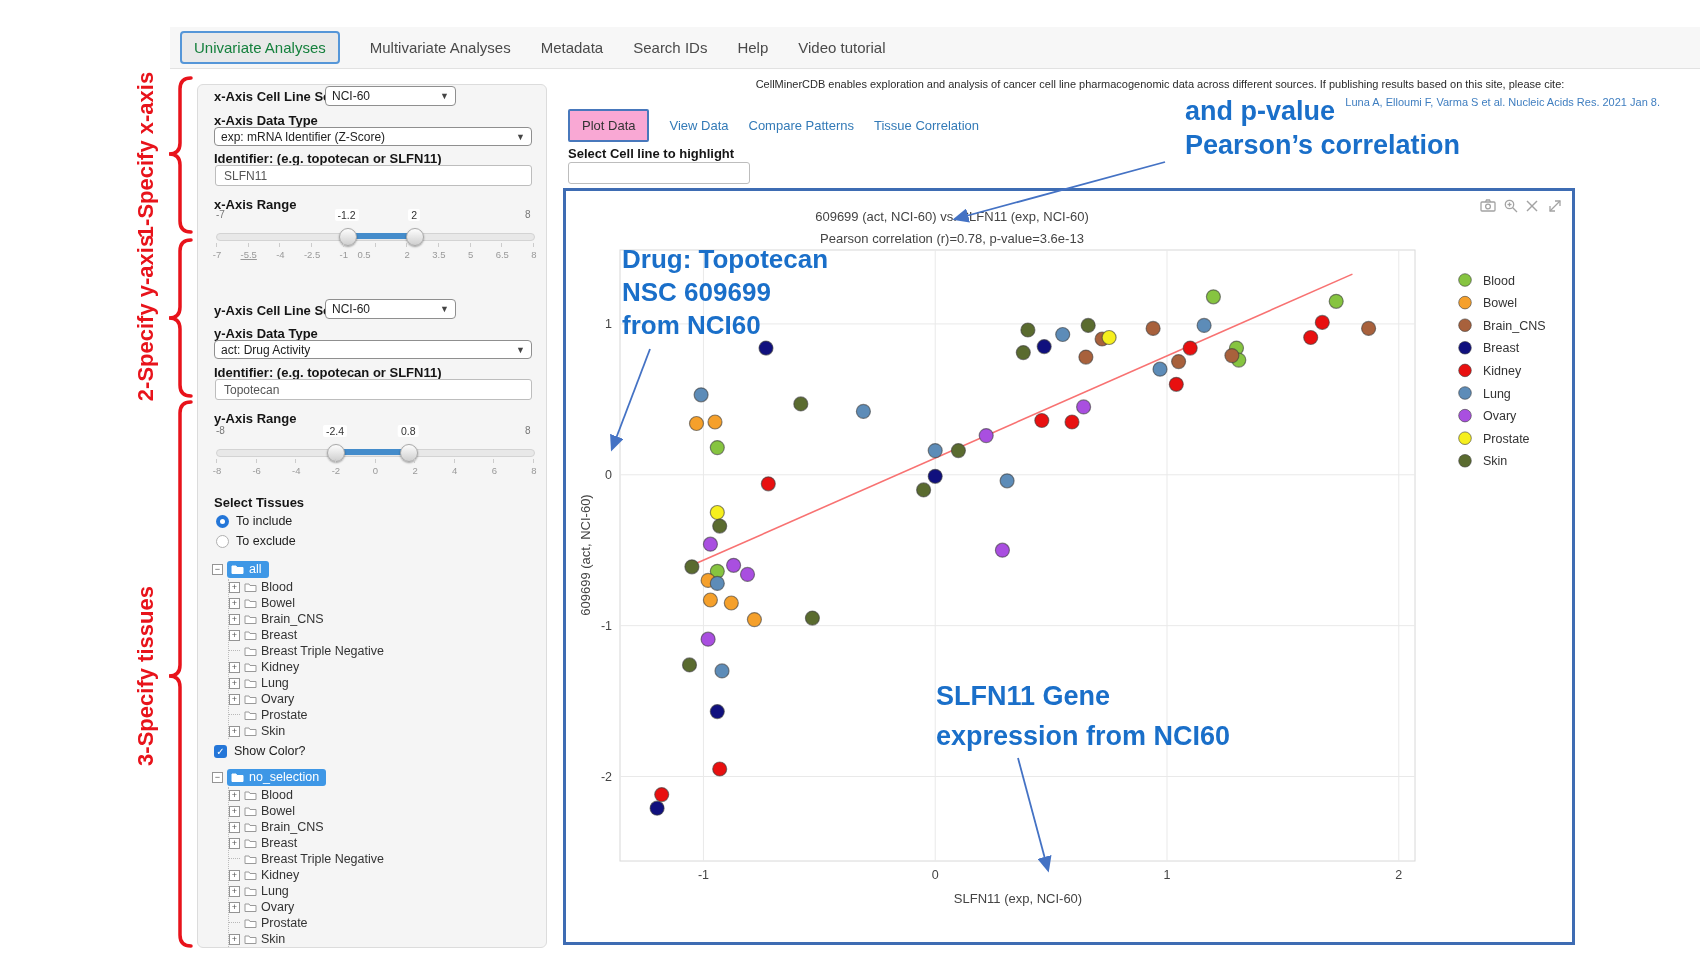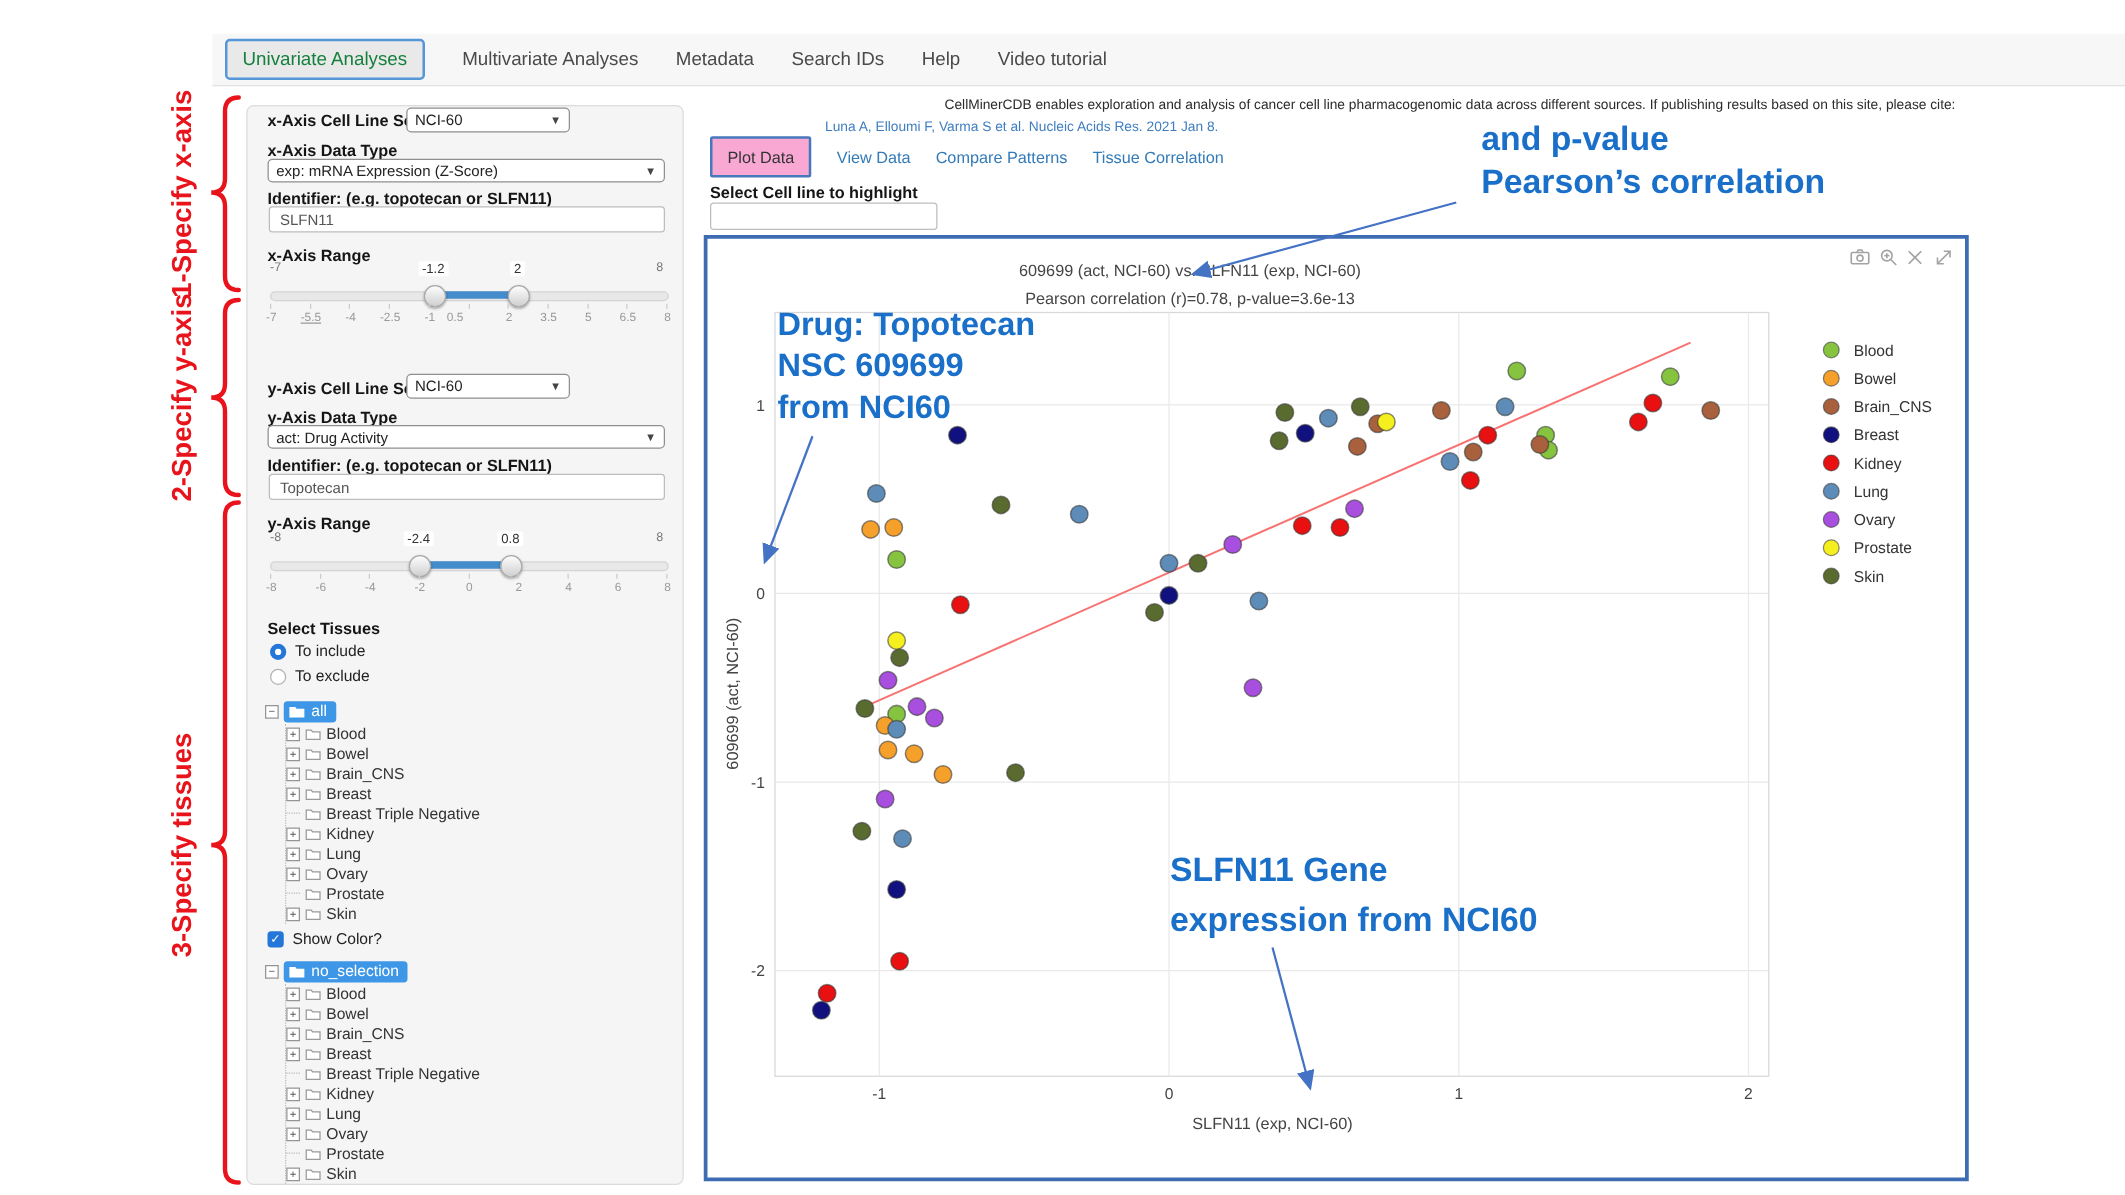--- a/index.html
+++ b/index.html
@@ -41,21 +41,21 @@
   .root-sel{background:#3e97e6;color:#fff;border-radius:3px;padding:1px 7px 2px 4px;display:flex;
             align-items:center;gap:5px;font-size:12.5px;cursor:pointer;}
   .expander{width:11px;height:11px;border:1px solid #949494;background:#fff;font-size:9px;line-height:9px;
             text-align:center;color:#555;box-sizing:border-box;flex:none;cursor:pointer;}
   .stub{width:11px;height:1px;border-top:1px dotted #b8b8b8;flex:none;}
   .children{position:absolute;border-left:1px dotted #bcbcbc;}
   .tree-row{display:flex;align-items:center;height:16px;gap:4px;font-size:12.5px;color:#333;cursor:pointer;}
 
   
   .cite1{position:absolute;left:660px;top:78px;width:1000px;text-align:center;font-size:11px;color:#2b2b2b;}
-  .cite2{position:absolute;left:660px;top:96px;width:1000px;text-align:left;font-size:11px;color:#3f7ec0;cursor:pointer;}
+  .cite2{position:absolute;left:660px;top:96px;width:1000px;text-align:right;font-size:11px;color:#3f7ec0;cursor:pointer;}
   .main-tabs{position:absolute;left:568px;top:108px;display:flex;align-items:center;gap:20px;height:34px;}
   .m-tab{font-size:13px;color:#337ab7;cursor:pointer;white-space:nowrap;}
   .m-tab.active{color:#333;border:2px solid #4878bc;border-radius:2px;padding:7px 12px;background:#f9a8d4;}
   .hl-lbl{position:absolute;left:568px;top:146px;font-weight:bold;font-size:13px;color:#151515;}
   .hl-inp{position:absolute;left:568px;top:162px;width:182px;height:22px;}
   .container{position:absolute;left:563px;top:188px;width:1012px;height:757px;border:3px solid #3e6cb3;
              box-sizing:border-box;background:#fff;}
   .plot-svg{position:absolute;left:0;top:0;}
 
   
@@ -80,21 +80,21 @@
     </div>
 
   <div class="sidebar" id="sidebar">
     <div class="s-lbl" style="left:16px;top:4px">x-Axis Cell Line Set</div>
     <div class="sel" style="left:127px;top:1px;width:131px;height:20px">
       <span>NCI-60</span>
       <span class="chev">▼</span>
     </div>
     <div class="s-lbl" style="left:16px;top:28px">x-Axis Data Type</div>
     <div class="sel" style="left:16px;top:42px;width:318px;height:19px">
-      <span>exp: mRNA Expression (Z-Score)</span>
+      <span>exp: mRNA Identifier (Z-Score)</span>
       <span class="chev">▼</span>
     </div>
     <div class="s-lbl" style="left:16px;top:66px">Identifier: (e.g. topotecan or SLFN11)</div>
     <div class="inp" style="left:17px;top:80px;width:317px;height:21px">
       <span>SLFN11</span>
     </div>
     <div class="s-lbl" style="left:16px;top:112px">x-Axis Range</div>
     <div id="xslider">
         <div class="sl-minmax" style="left: 18px; top: 124px;">-7</div>
         <div class="sl-minmax" style="top: 124px; left: 327px;">8</div>

